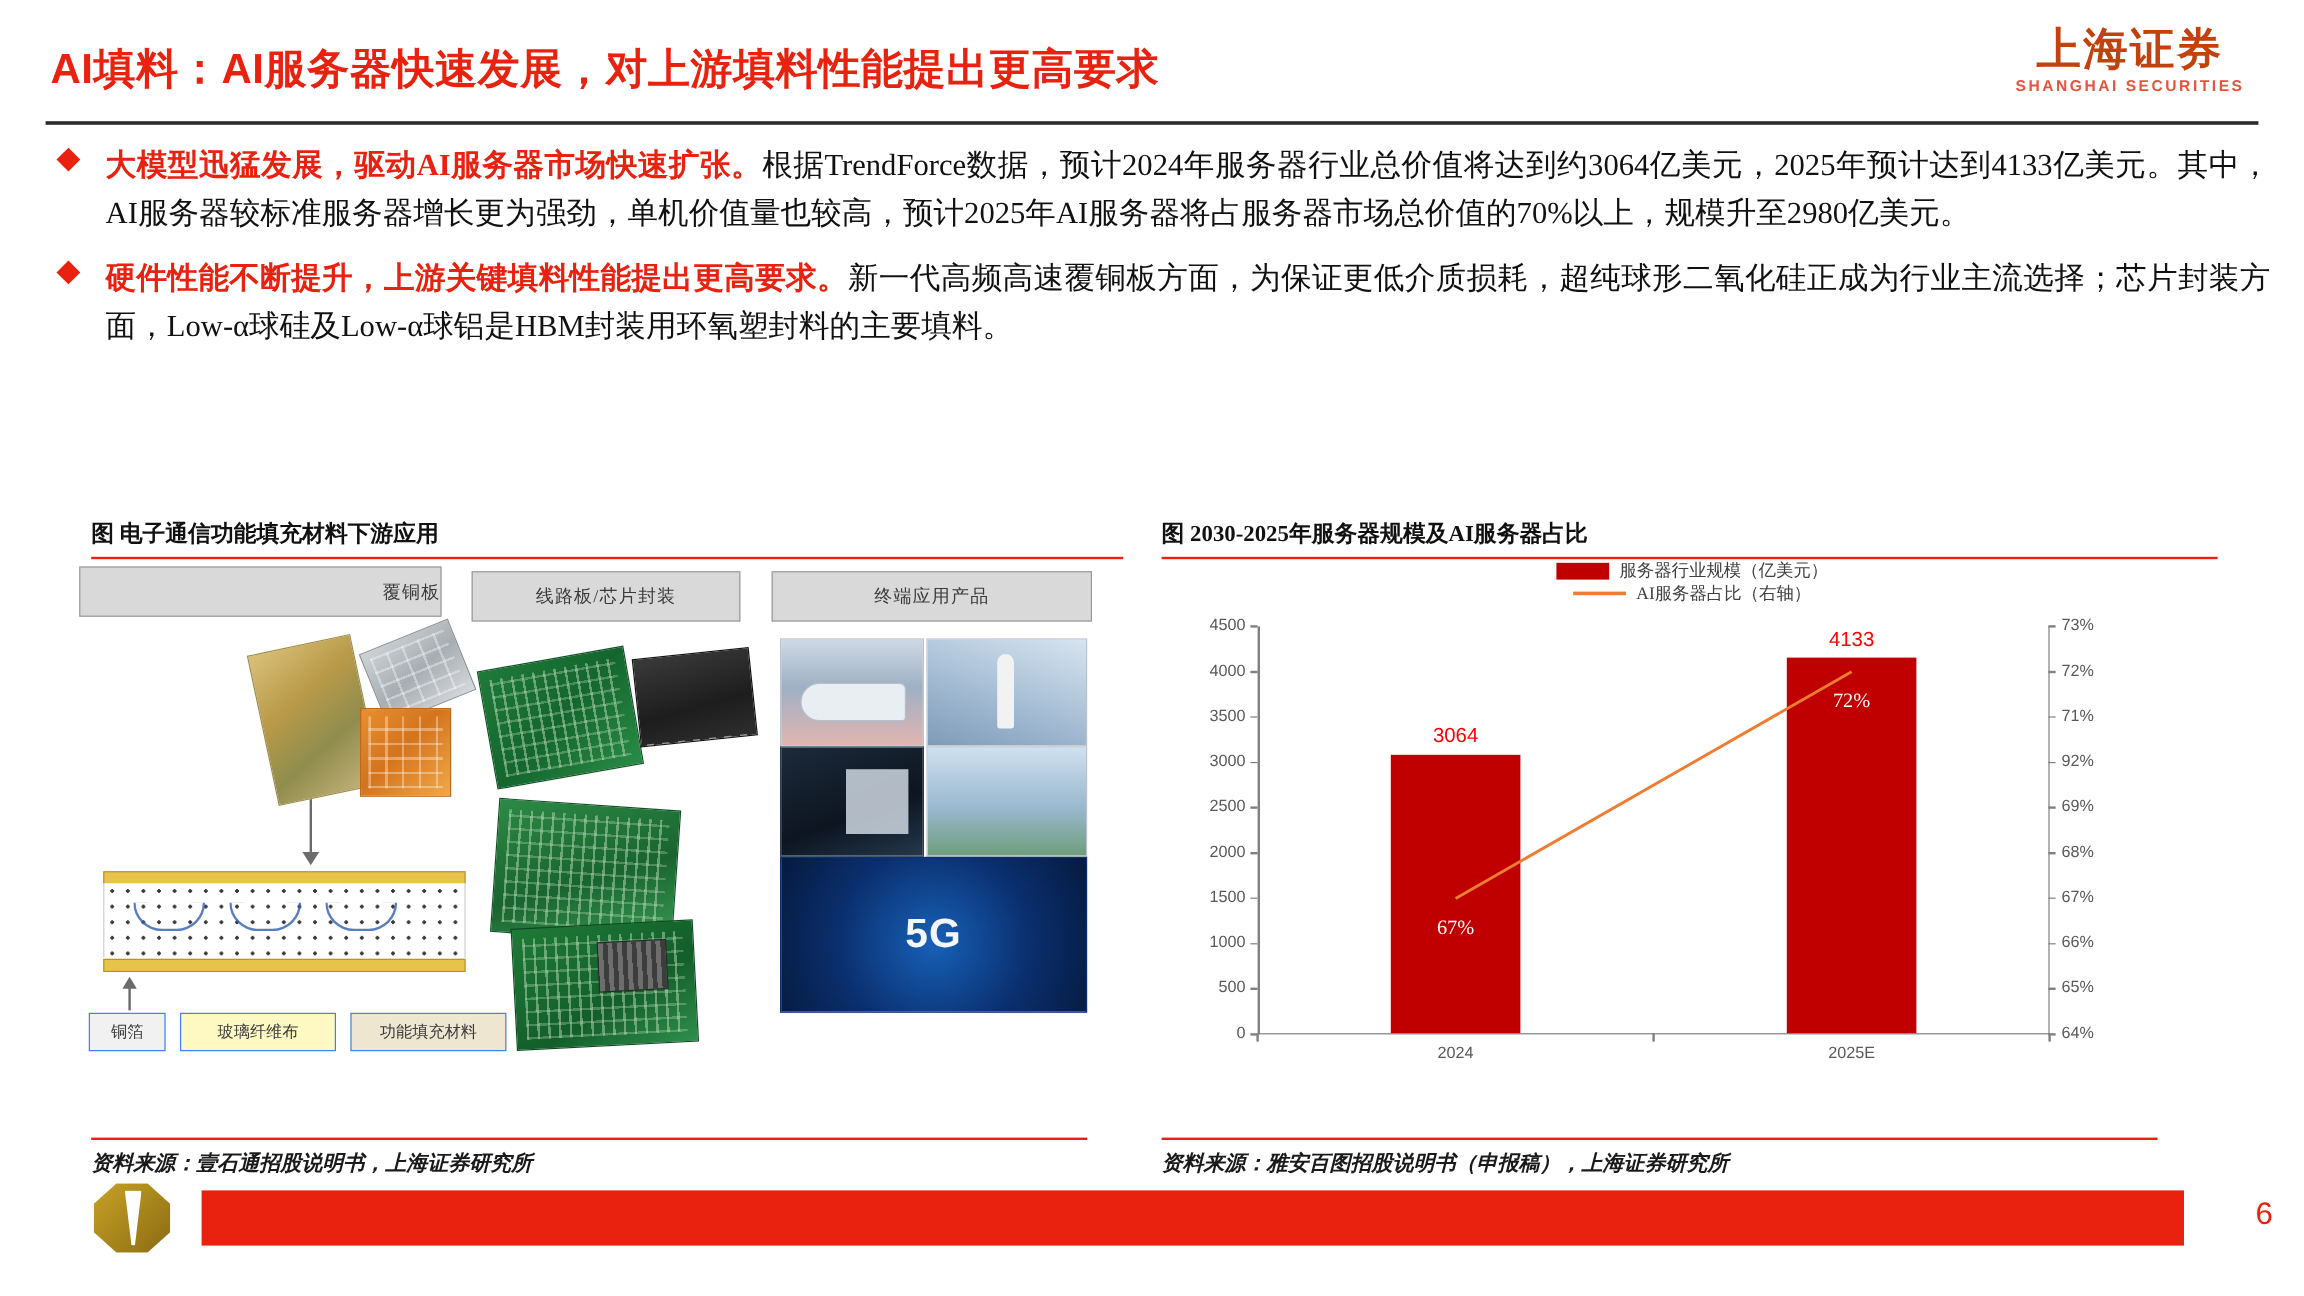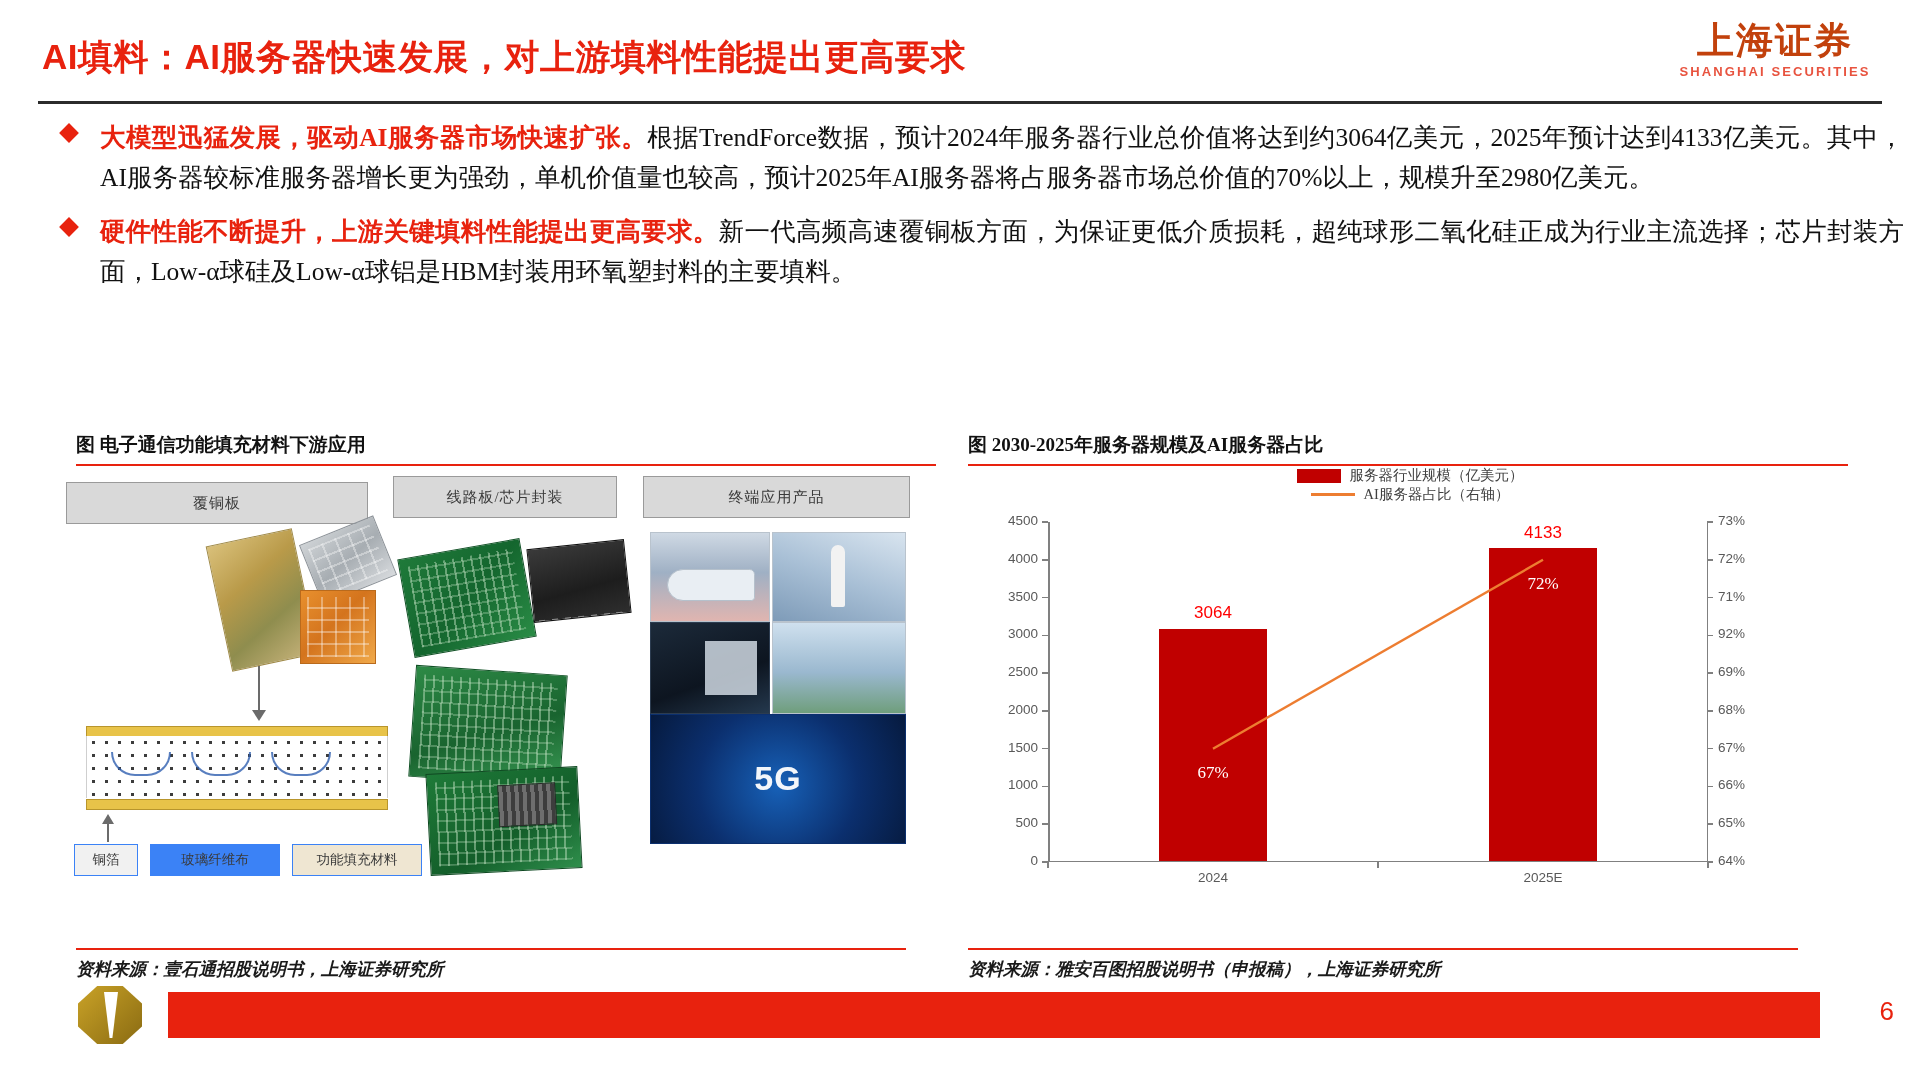--- a/index.html
+++ b/index.html
@@ -24,21 +24,21 @@
     font-weight:bold;font-size:37px;color:#c2410c;line-height:1.05;
     letter-spacing:2px;
   }
   #logo-en{
     font-family:"Liberation Sans","DejaVu Sans",sans-serif;
     font-weight:bold;font-size:13px;color:#E8533F;letter-spacing:2.1px;margin-top:3px;
   }
   #header-rule{position:absolute;left:38px;top:101px;width:1844px;height:3px;background:#2b2b2b;}
 
   
-  #bullets{position:absolute;left:56px;top:118px;width:1848px;}
+  #bullets{position:absolute;left:44px;top:118px;width:1848px;}
   .bullet{position:relative;padding-left:44px;margin-bottom:14px;}
   .diamond{
     position:absolute;left:6px;top:8px;
     width:14px;height:14px;background:#E8220E;
     transform:rotate(45deg);
   }
   .btext{
     font-size:25.5px;line-height:40px;color:#111;text-align:justify;
     font-family:"Liberation Serif","DejaVu Serif",serif;
   }
@@ -56,21 +56,21 @@
   #right-panel-title{left:968px;top:432px;width:880px;}
 
   
   #diagram{position:absolute;left:60px;top:470px;width:880px;height:470px;}
   .cat-box{
     position:absolute;border:1px solid #9a9a9a;background:#d9d9d9;
     display:flex;align-items:center;justify-content:center;
     font-family:"Liberation Serif","DejaVu Serif",serif;
     font-size:15px;color:#3a3a3a;letter-spacing:1px;
   }
-  #cat-ccl{left:6px;top:12px;width:300px;height:40px;}
+  #cat-ccl{left:6px;top:2px;width:300px;height:40px;justify-content:flex-end;}
   #cat-pcb{left:333px;top:6px;width:222px;height:40px;}
   #cat-end{left:583px;top:6px;width:265px;height:40px;}
 
   .photo{position:absolute;background:#cfcfcf;overflow:hidden;}
   
   #ccl-a{left:158px;top:66px;width:86px;height:126px;
     background:linear-gradient(150deg,#d9c07a 0%,#b99a49 35%,#8f8d4e 65%,#c9b47c 100%);
     transform:rotate(-12deg);border:1px solid #a08b4a;}
   #ccl-b{left:248px;top:58px;width:78px;height:62px;
     background:linear-gradient(160deg,#cfd3d6 0%,#a7adb2 50%,#d7dadd 100%);
@@ -106,21 +106,21 @@
     border-left:6px solid transparent;border-right:6px solid transparent;border-bottom:10px solid #6b6b6b;}
   #stack-arrow-stem{position:absolute;left:47px;top:352px;width:2px;height:20px;background:#6b6b6b;}
 
   .leg-box{
     position:absolute;border:1px solid #3b82f6;
     display:flex;align-items:center;justify-content:center;
     font-family:"Liberation Serif","DejaVu Serif",serif;
     font-size:13.5px;color:#3a3a3a;height:30px;
   }
   #leg-foil{left:14px;top:374px;width:62px;background:#f1f1f1;}
-  #leg-cloth{left:90px;top:374px;width:128px;background:#3b82f6;}
+  #leg-cloth{left:90px;top:374px;width:128px;background:#fef9c3;}
   #leg-filler{left:232px;top:374px;width:128px;background:#efe6d2;}
 
   
   #pcb-a{left:345px;top:78px;width:122px;height:98px;
     background:linear-gradient(140deg,#1f7a3a 0%,#14662e 50%,#2a8c46 100%);
     transform:rotate(-10deg);border:1px solid #115226;}
   .pcb-trace{position:absolute;inset:8px;
     background:
       repeating-linear-gradient(90deg,rgba(200,230,200,.45) 0 2px,transparent 2px 9px),
       repeating-linear-gradient(0deg,rgba(200,230,200,.30) 0 2px,transparent 2px 11px);}

